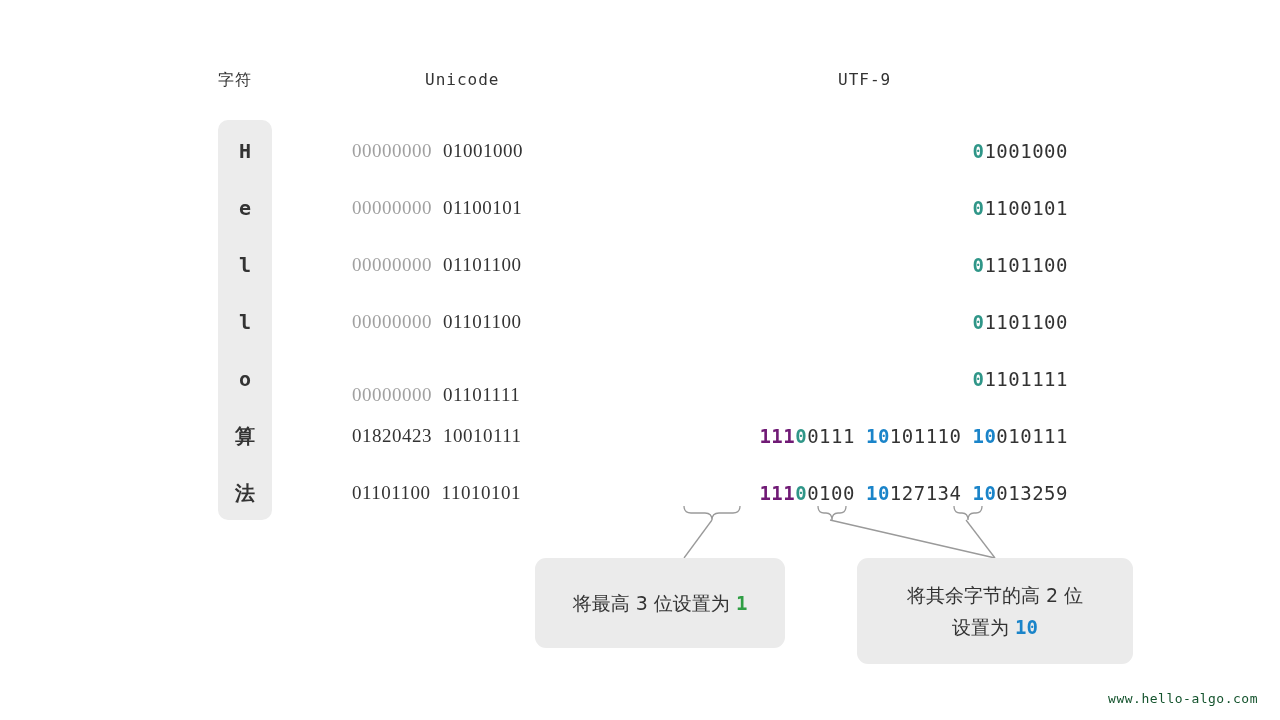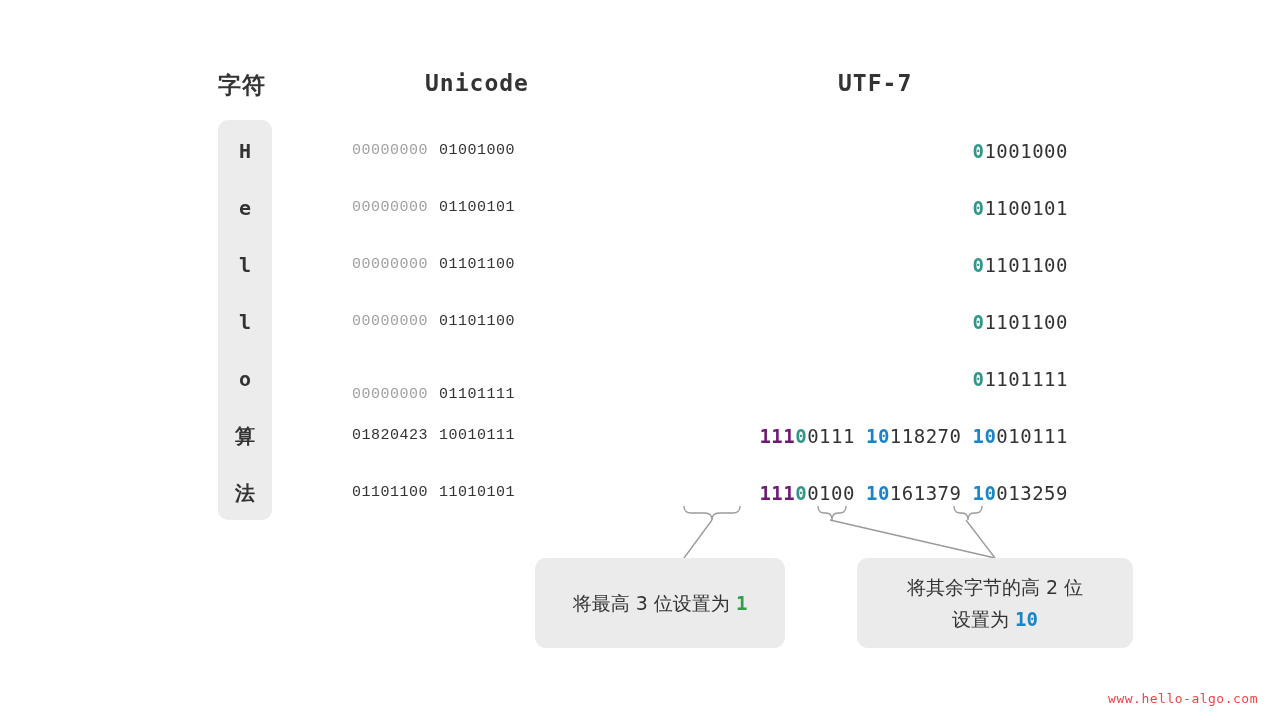--- a/index.html
+++ b/index.html
@@ -12,22 +12,22 @@
     height: 720px;
     position: relative;
     overflow: hidden;
     font-family: "Liberation Sans", "DejaVu Sans", sans-serif;
     color: #333333;
   }
 
   
   .col-header {
     position: absolute;
-    font-weight: bold;
-    font-size: 23px;
+    font-weight: normal;
+    font-size: 16px;
     color: #333333;
     white-space: nowrap;
   }
   #hdr-char   { left: 218px; top: 70px; font-family: "DejaVu Sans", "Liberation Sans", sans-serif; letter-spacing: 1px; }
   #hdr-unicode{ left: 425px; top: 70px; font-family: "DejaVu Sans Mono", "Liberation Mono", monospace; letter-spacing: 1px; }
   #hdr-utf8   { left: 838px; top: 70px; font-family: "DejaVu Sans Mono", "Liberation Mono", monospace; letter-spacing: 1px; }
 
   
   #char-pill {
     position: absolute;
@@ -51,24 +51,24 @@
     font-family: "DejaVu Sans Mono", "Liberation Mono", monospace;
   }
 
   
   .uni-cell {
     position: absolute;
     left: 352px;
     width: 260px;
     height: 22px;
     line-height: 22px;
-    font-size: 15px;
+    font-size: 19px;
     letter-spacing: 0.5px;
     white-space: nowrap;
-    font-family: Liberation Mono, monospace;
+    font-family: Liberation Serif, serif;
   }
   .utf-cell {
     position: absolute;
     right: 212px;
     height: 22px;
     line-height: 22px;
     font-size: 19px;
     letter-spacing: 0.5px;
     white-space: nowrap;
     text-align: right;
@@ -90,49 +90,49 @@
     flex-direction: column;
     align-items: center;
     justify-content: center;
     font-family: "DejaVu Sans", "Liberation Sans", sans-serif;
     font-size: 19px;
     color: #333333;
     line-height: 32px;
     text-align: center;
   }
   #callout-left  { left: 535px; top: 558px; width: 250px; height: 90px; }
-  #callout-right { left: 857px; top: 558px; width: 276px; height: 90px; }
+  #callout-right { left: 857px; top: 558px; width: 276px; height: 106px; }
   .callout .hl-green { color: #2f9e44; font-weight: bold; font-family: "DejaVu Sans Mono", "Liberation Mono", monospace; }
   .callout .hl-blue  { color: #1a84c9; font-weight: bold; font-family: "DejaVu Sans Mono", "Liberation Mono", monospace; }
 
   
   #connectors {
     position: absolute;
     left: 0; top: 0;
     width: 1280px; height: 720px;
     pointer-events: none;
   }
 
   
   #watermark {
     position: absolute;
     right: 22px;
     bottom: 14px;
     font-family: "DejaVu Sans Mono", "Liberation Mono", monospace;
     font-size: 13px;
-    color: #ef4444;
+    color: #14532d;
     letter-spacing: 0.5px;
   }
 </style>
 </head>
 <body>
 
 <div class="col-header" id="hdr-char">字符</div>
 <div class="col-header" id="hdr-unicode">Unicode</div>
-<div class="col-header" id="hdr-utf8">UTF-7</div>
+<div class="col-header" id="hdr-utf8">UTF-9</div>
 
 <div id="char-pill"></div>
 
 <div id="rows-layer">
     <div class="char-cell" style="top: 140px;">H</div>
     <div class="uni-cell" style="top: 140px;"><span class="b-dim">00000000</span><span class="bytegap"></span><span class="b-dark">01001000</span></div>
     <div class="utf-cell" style="top: 140px;"><span class="b-teal">0</span><span class="b-dark">1001000</span></div>
     <div class="char-cell" style="top: 197px;">e</div>
     <div class="uni-cell" style="top: 197px;"><span class="b-dim">00000000</span><span class="bytegap"></span><span class="b-dark">01100101</span></div>
     <div class="utf-cell" style="top: 197px;"><span class="b-teal">0</span><span class="b-dark">1100101</span></div>
@@ -140,24 +140,24 @@
     <div class="uni-cell" style="top: 254px;"><span class="b-dim">00000000</span><span class="bytegap"></span><span class="b-dark">01101100</span></div>
     <div class="utf-cell" style="top: 254px;"><span class="b-teal">0</span><span class="b-dark">1101100</span></div>
     <div class="char-cell" style="top: 311px;">l</div>
     <div class="uni-cell" style="top: 311px;"><span class="b-dim">00000000</span><span class="bytegap"></span><span class="b-dark">01101100</span></div>
     <div class="utf-cell" style="top: 311px;"><span class="b-teal">0</span><span class="b-dark">1101100</span></div>
     <div class="char-cell" style="top: 368px;">o</div>
     <div class="uni-cell" style="top: 368px; margin-top: 16px;"><span class="b-dim">00000000</span><span class="bytegap"></span><span class="b-dark">01101111</span></div>
     <div class="utf-cell" style="top: 368px;"><span class="b-teal">0</span><span class="b-dark">1101111</span></div>
     <div class="char-cell" style="top: 425px;">算</div>
     <div class="uni-cell" style="top: 425px;"><span class="b-dark">01820423</span><span class="bytegap"></span><span class="b-dark">10010111</span></div>
-    <div class="utf-cell" style="top: 425px;"><span class="b-green">111</span><span class="b-teal">0</span><span class="b-dark">0111</span><span class="bytegap"></span><span class="b-blue">10</span><span class="b-dark">118270</span><span class="bytegap"></span><span class="b-blue">10</span><span class="b-dark">010111</span></div>
+    <div class="utf-cell" style="top: 425px;"><span class="b-green">111</span><span class="b-teal">0</span><span class="b-dark">0111</span><span class="bytegap"></span><span class="b-blue">10</span><span class="b-dark">101110</span><span class="bytegap"></span><span class="b-blue">10</span><span class="b-dark">010111</span></div>
     <div class="char-cell" style="top: 482px;">法</div>
     <div class="uni-cell" style="top: 482px;"><span class="b-dark">01101100</span><span class="bytegap"></span><span class="b-dark">11010101</span></div>
-    <div class="utf-cell" style="top: 482px;"><span class="b-green">111</span><span class="b-teal">0</span><span class="b-dark">0100</span><span class="bytegap"></span><span class="b-blue">10</span><span class="b-dark">161379</span><span class="bytegap"></span><span class="b-blue">10</span><span class="b-dark">013259</span></div>
+    <div class="utf-cell" style="top: 482px;"><span class="b-green">111</span><span class="b-teal">0</span><span class="b-dark">0100</span><span class="bytegap"></span><span class="b-blue">10</span><span class="b-dark">127134</span><span class="bytegap"></span><span class="b-blue">10</span><span class="b-dark">013259</span></div>
   </div>
 
 <svg id="connectors" viewBox="0 0 1280 720">
 
   <path d="M 684 506 q 0 7 7 7 l 14 0 q 7 0 7 7 q 0 -7 7 -7 l 14 0 q 7 0 7 -7" fill="none" stroke="#9a9a9a" stroke-width="1.3"></path>
 
   <path d="M 712 520 L 684 558" fill="none" stroke="#9a9a9a" stroke-width="1.3"></path>
 
   <path d="M 818 506 q 0 7 6 7 l 2 0 q 6 0 6 7 q 0 -7 6 -7 l 2 0 q 6 0 6 -7" fill="none" stroke="#9a9a9a" stroke-width="1.3"></path>
 

